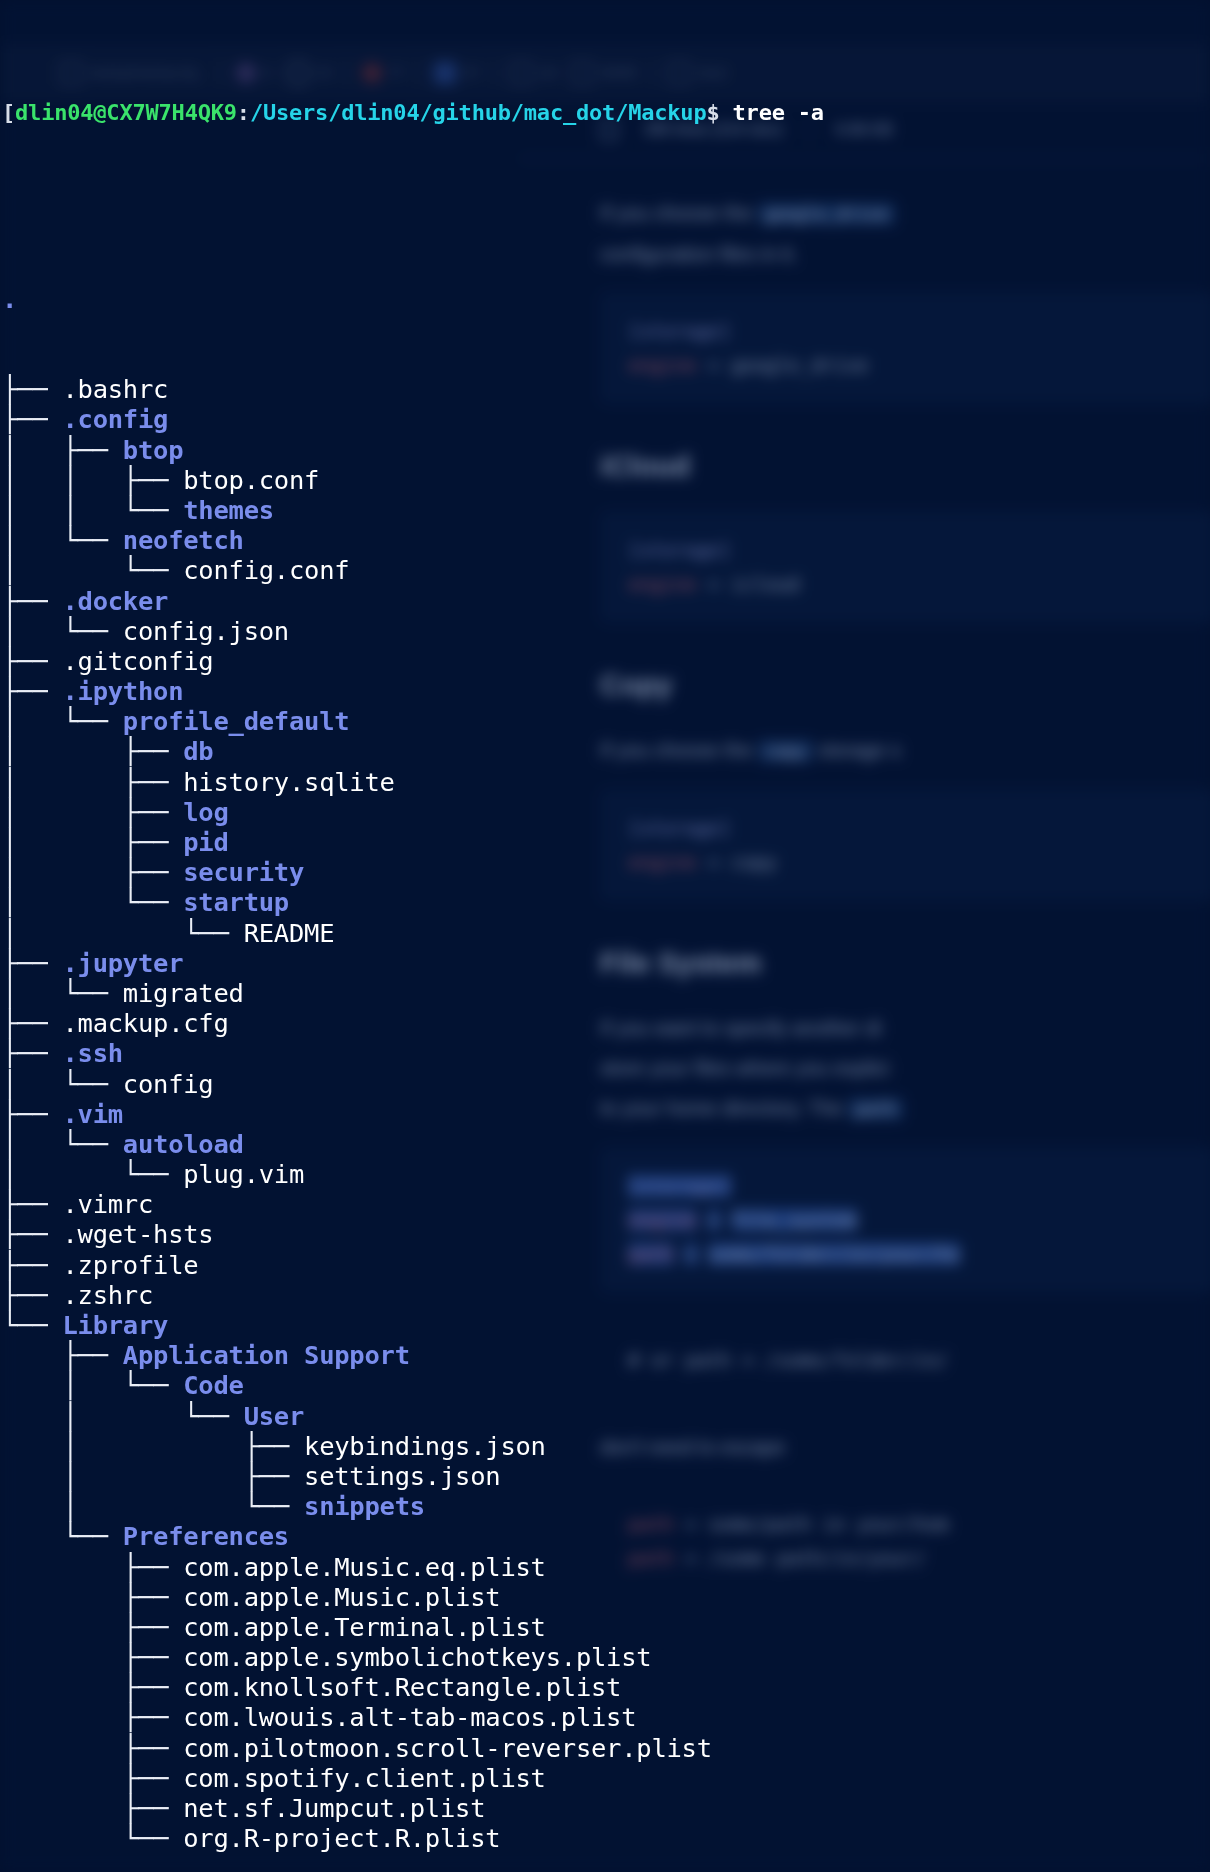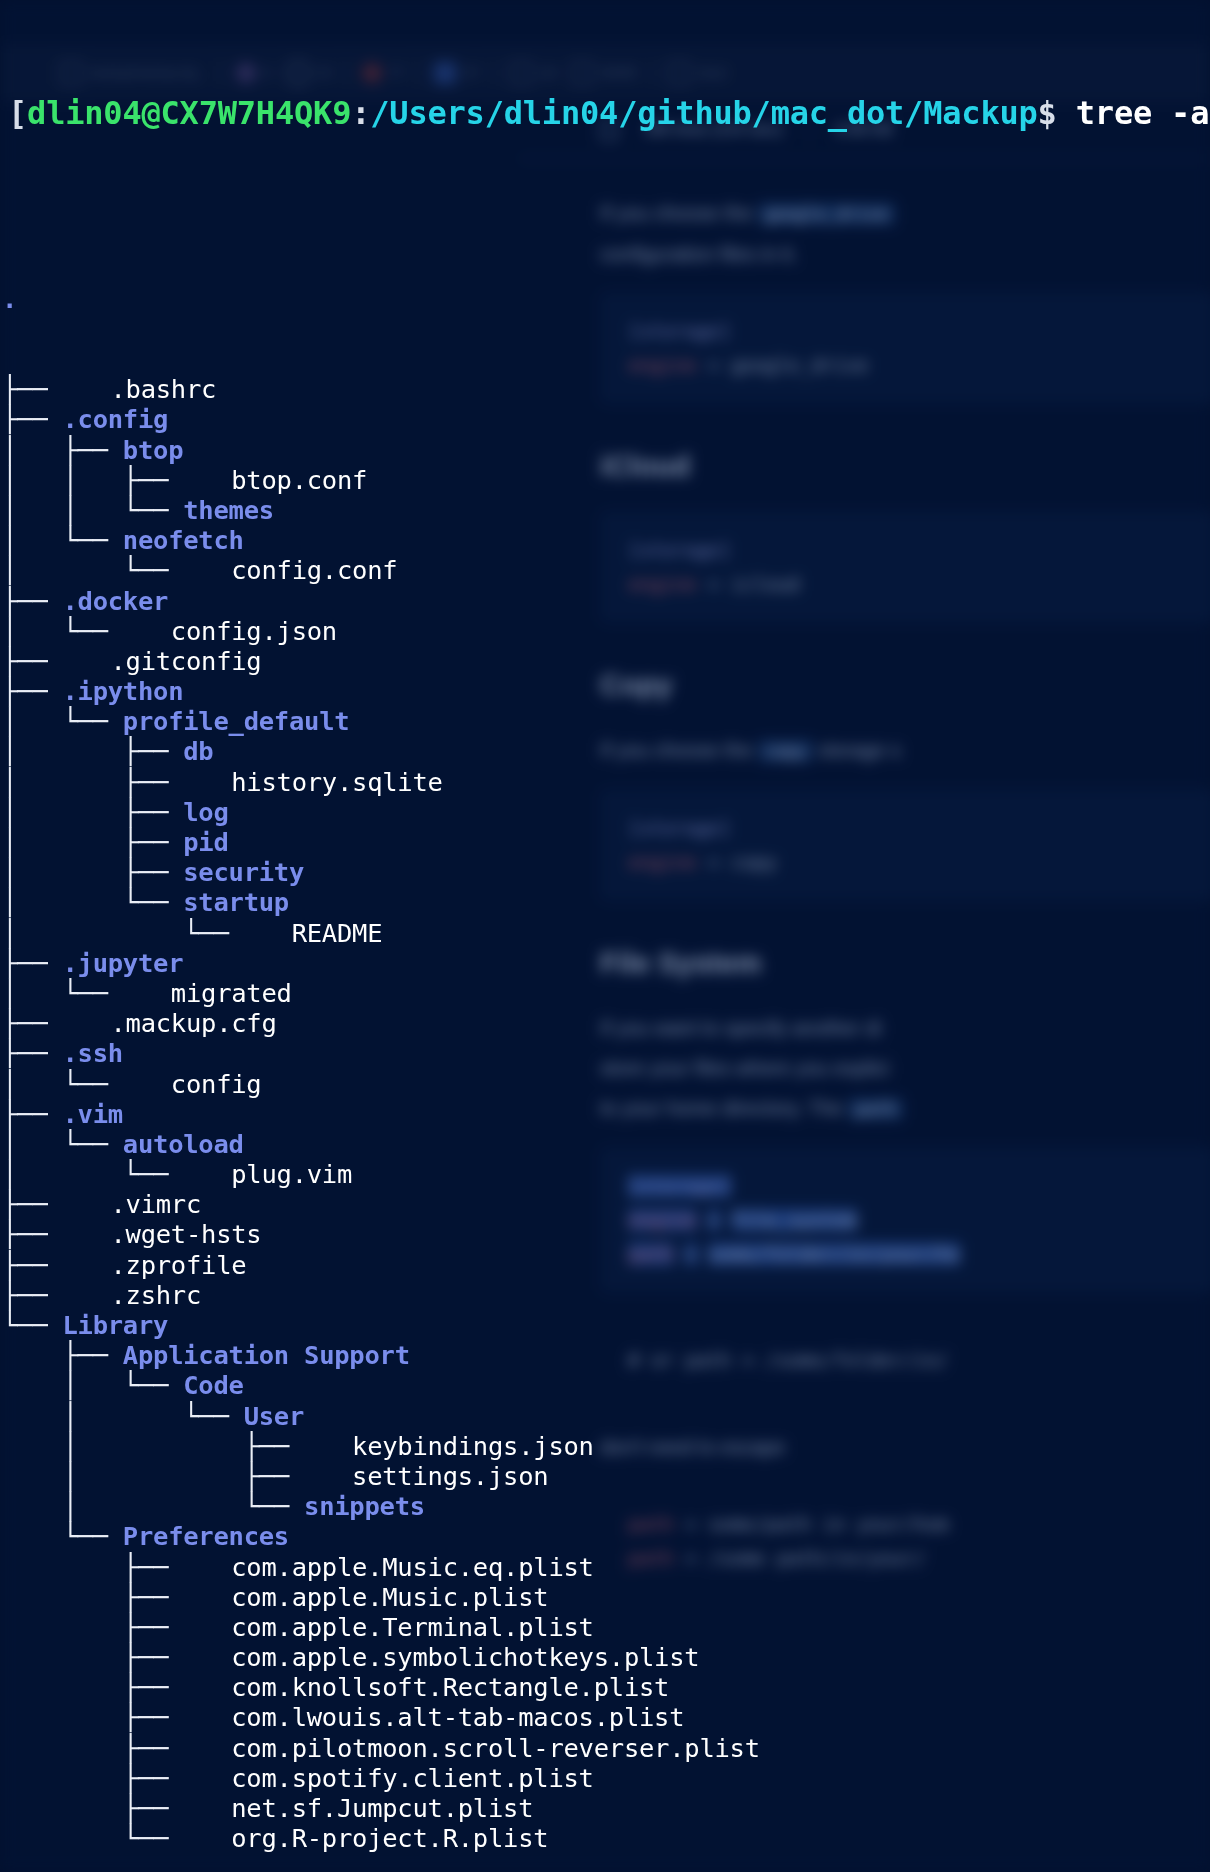--- a/index.html
+++ b/index.html
@@ -118,38 +118,38 @@
     position: absolute;
     inset: 0;
     padding: 0;
     font-family: "DejaVu Sans Mono", "Liberation Mono", monospace;
     font-size: 25.5px;
     line-height: 30.2px;
     white-space: pre;
   }
   #prompt-line {
     font-weight: bold;
-    font-size: 32px;
+    font-size: 22px;
     line-height: 40px;
-    padding: 2px 0 0 8px;
+    padding: 2px 0 0 2px;
     letter-spacing: -0.2px;
   }
   .p-brkt { color: #d8dee9; }
   .p-user { color: #3ae36b; }
   .p-path { color: #26d4e8; }
   .p-dollar { color: #d8dee9; }
   .p-cmd { color: #ffffff; }
 
   #tree {
     padding-left: 2px;
     letter-spacing: -0.25px;
   }
   .row { height: 30.2px; }
   .guide { color: #eaeef6; }
-  .f-file { color: #ffffff; margin-left: 48px; }
+  .f-file { color: #ffffff; }
   .f-dir  { color: #7a8dec; font-weight: bold; }
 </style>
 </head>
 <body>
 
 <div id="screen">
 
   <div id="bg-page">
 
     <div id="bg-browserbar">

